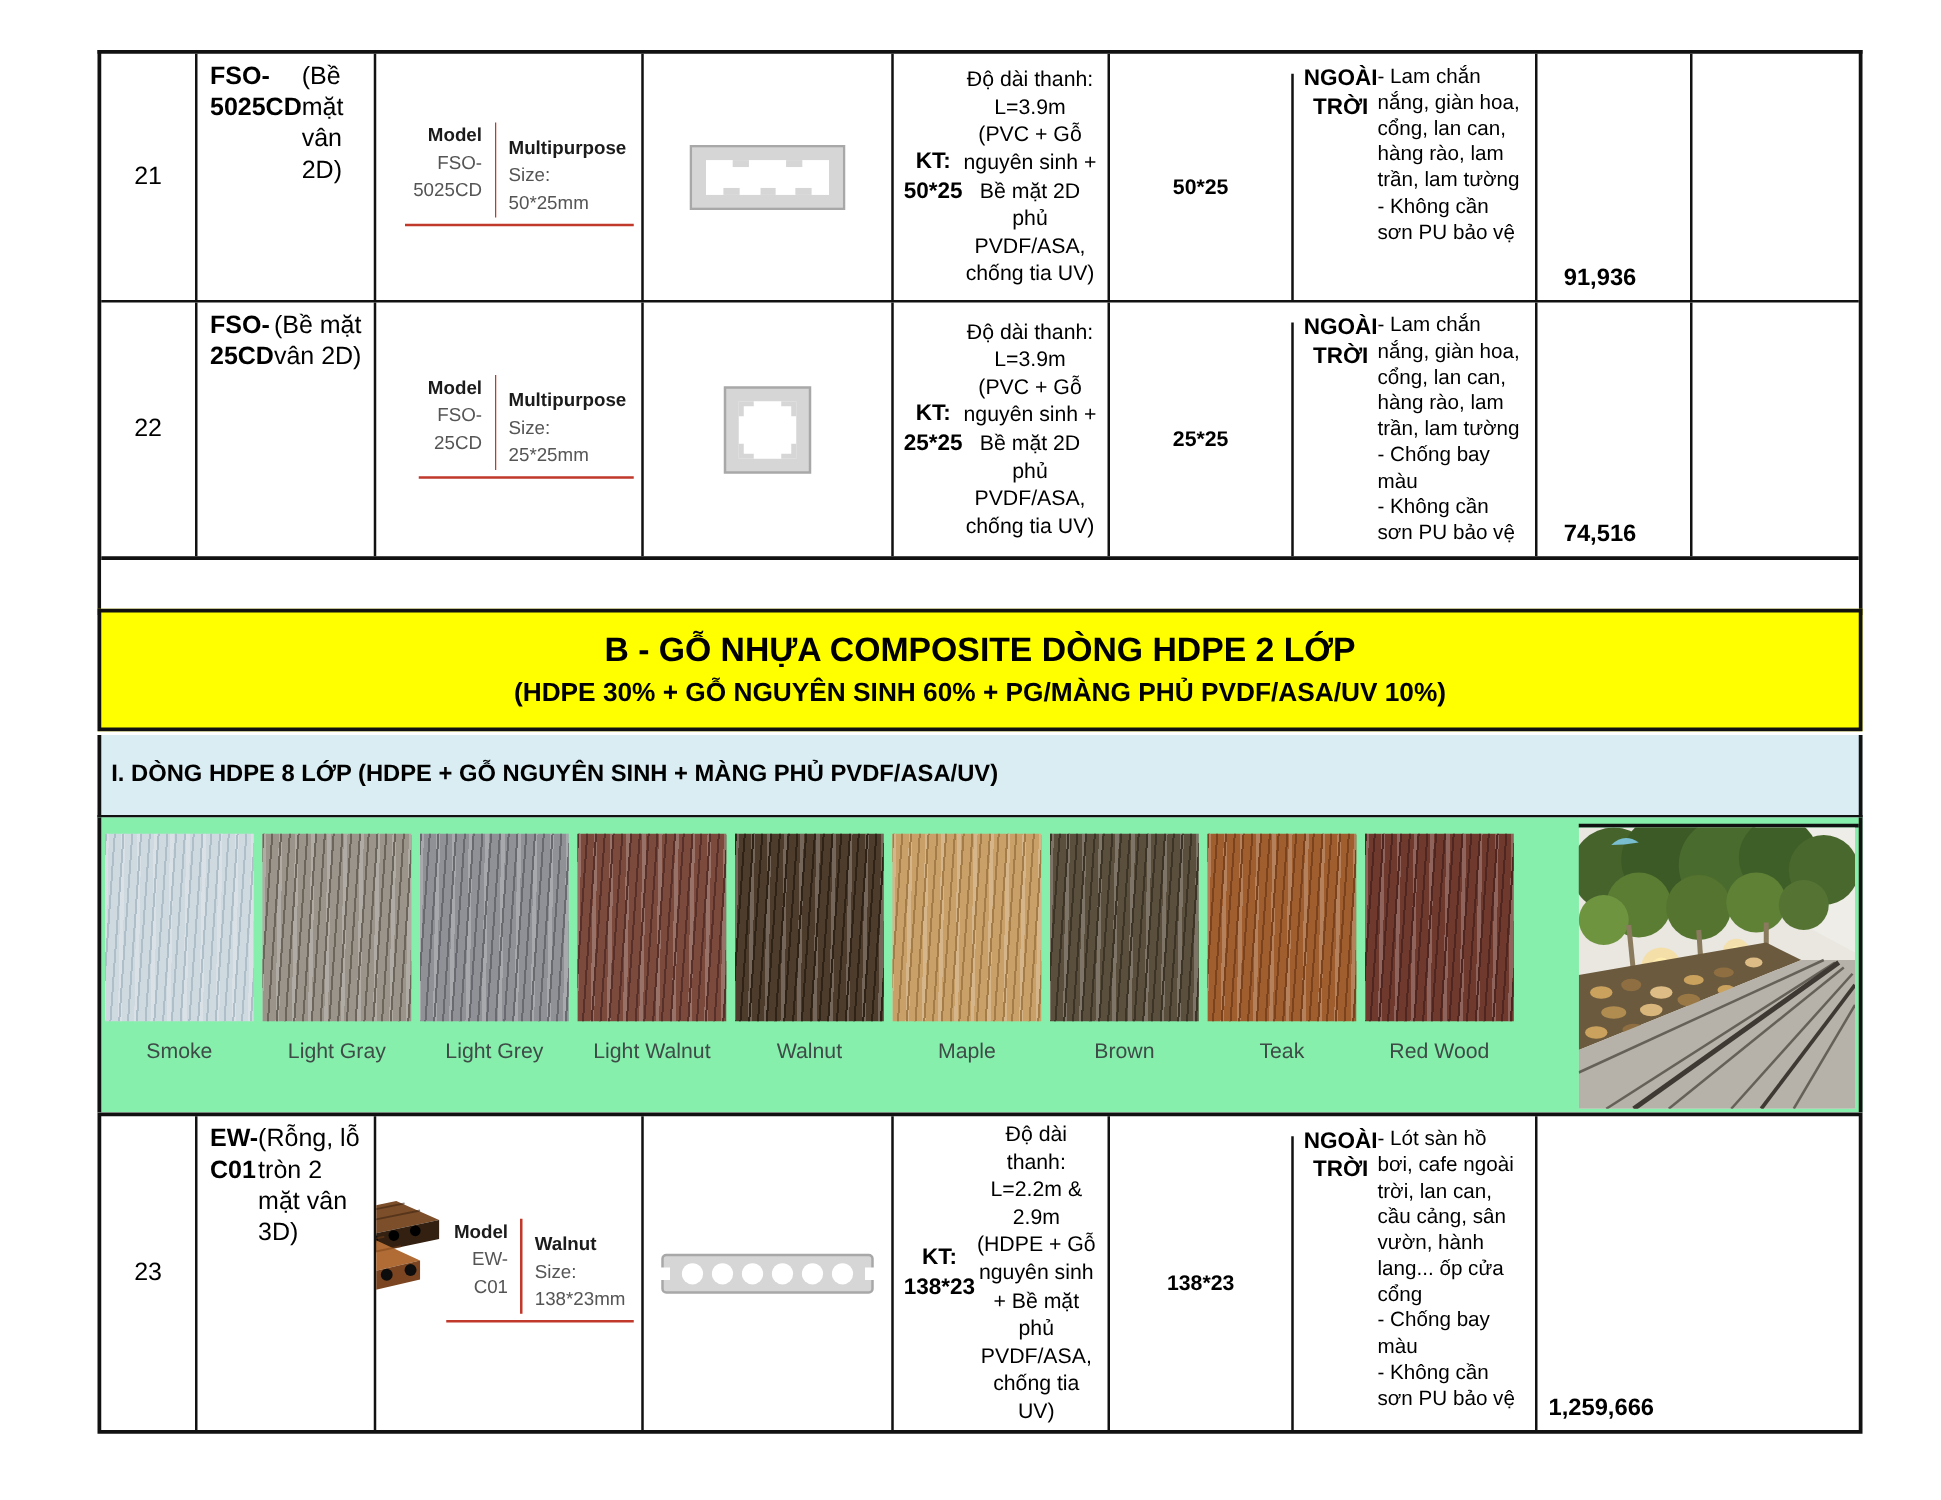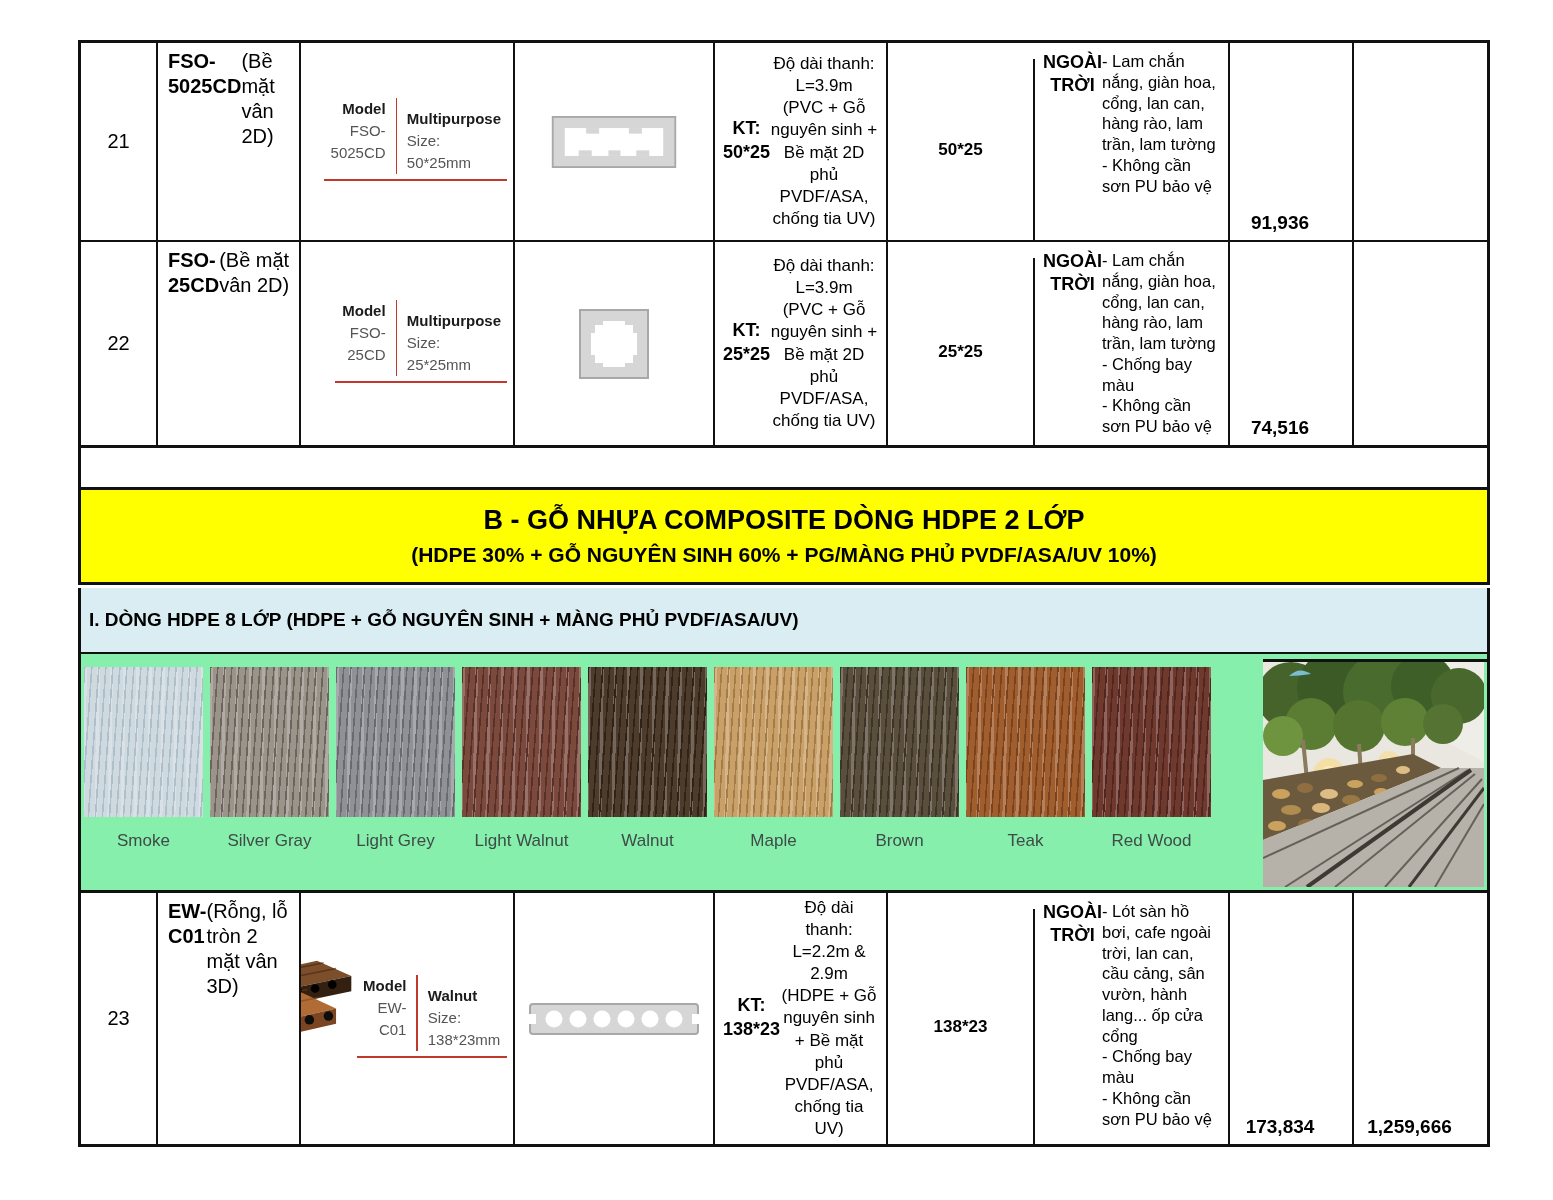--- a/index.html
+++ b/index.html
@@ -205,21 +205,21 @@
   </div>
 
   <div id="strip">
   <div class="swatch">
     <div class="tex" style="background: repeating-linear-gradient(94deg, rgb(174, 191, 201) 0px, rgb(174, 191, 201) 1.6px, transparent 1.6px, transparent 7px), repeating-linear-gradient(91deg, rgba(255, 255, 255, 0.22) 0px, rgba(255, 255, 255, 0.22) 3px, transparent 3px, transparent 13px), rgb(207, 217, 224);"></div>
     <div class="lbl">Smoke</div>
   </div>
 
   <div class="swatch">
     <div class="tex" style="background: repeating-linear-gradient(94deg, rgb(107, 101, 91) 0px, rgb(107, 101, 91) 1.6px, transparent 1.6px, transparent 7px), repeating-linear-gradient(91deg, rgba(255, 255, 255, 0.22) 0px, rgba(255, 255, 255, 0.22) 3px, transparent 3px, transparent 13px), rgb(154, 148, 138);"></div>
-    <div class="lbl">Silver Gray</div>
+    <div class="lbl">Light Gray</div>
   </div>
 
   <div class="swatch">
     <div class="tex" style="background: repeating-linear-gradient(94deg, rgb(104, 106, 112) 0px, rgb(104, 106, 112) 1.6px, transparent 1.6px, transparent 7px), repeating-linear-gradient(91deg, rgba(255, 255, 255, 0.22) 0px, rgba(255, 255, 255, 0.22) 3px, transparent 3px, transparent 13px), rgb(143, 145, 150);"></div>
     <div class="lbl">Light Grey</div>
   </div>
 
   <div class="swatch">
     <div class="tex" style="background: repeating-linear-gradient(94deg, rgb(87, 48, 42) 0px, rgb(87, 48, 42) 1.6px, transparent 1.6px, transparent 7px), repeating-linear-gradient(91deg, rgba(255, 255, 255, 0.22) 0px, rgba(255, 255, 255, 0.22) 3px, transparent 3px, transparent 13px), rgb(123, 74, 61);"></div>
     <div class="lbl">Light Walnut</div>
@@ -374,19 +374,18 @@
     </div>
     <div class="c c-size">138*23</div>
     <div class="c c-usage">
       <div class="u-title">NGOÀI TRỜI</div>
       <div class="u-body">
               <div>- Lót sàn hồ bơi, cafe ngoài trời, lan can, cầu cảng, sân vườn, hành lang... ốp cửa cổng</div>
               <div>- Chống bay màu</div>
               <div>- Không cần sơn PU bảo vệ</div>
             </div>
     </div>
-    <div class="c c-price">173,834</div>
     <div class="c c-price">1,259,666</div>
   </div>
 </div>
   </div>
 
 </div>
 
 </body></html>

